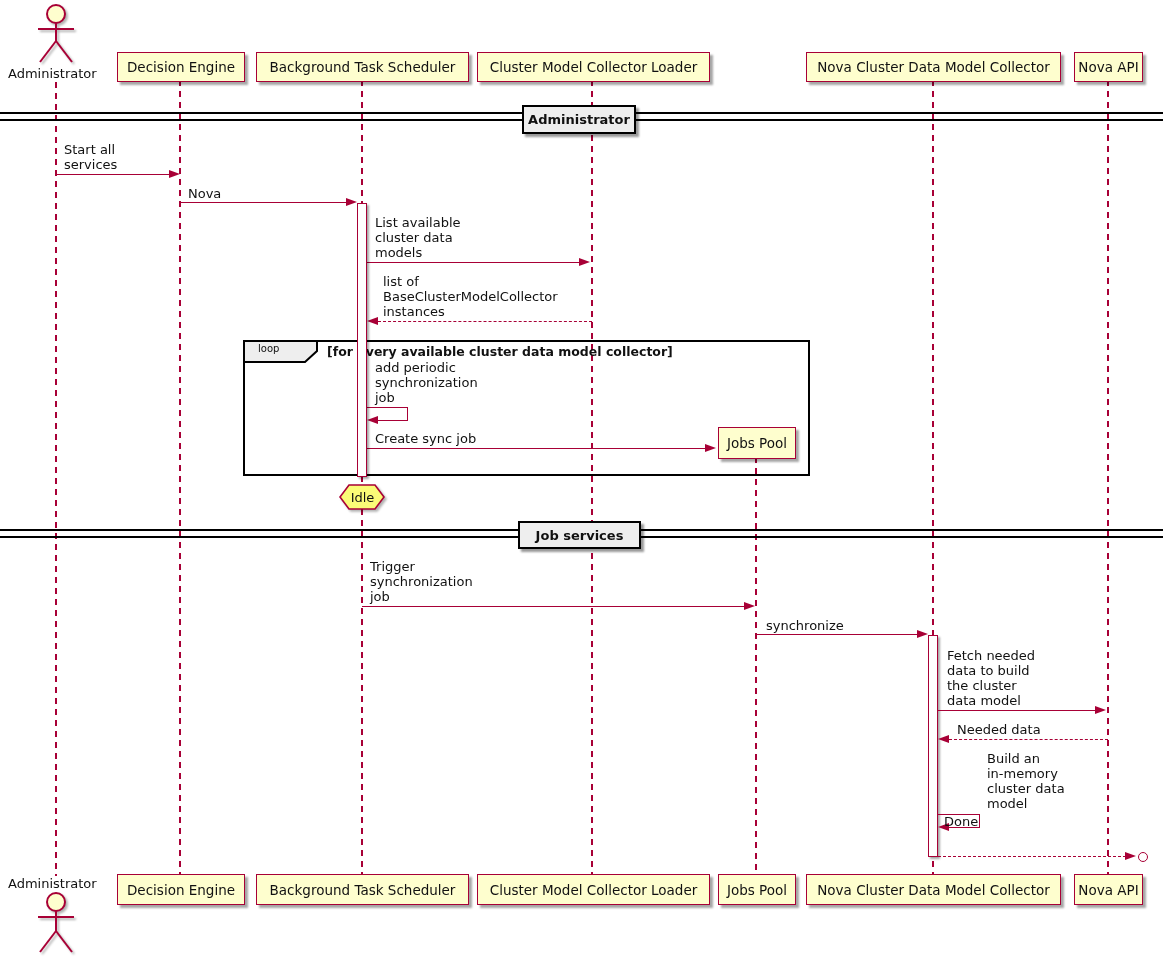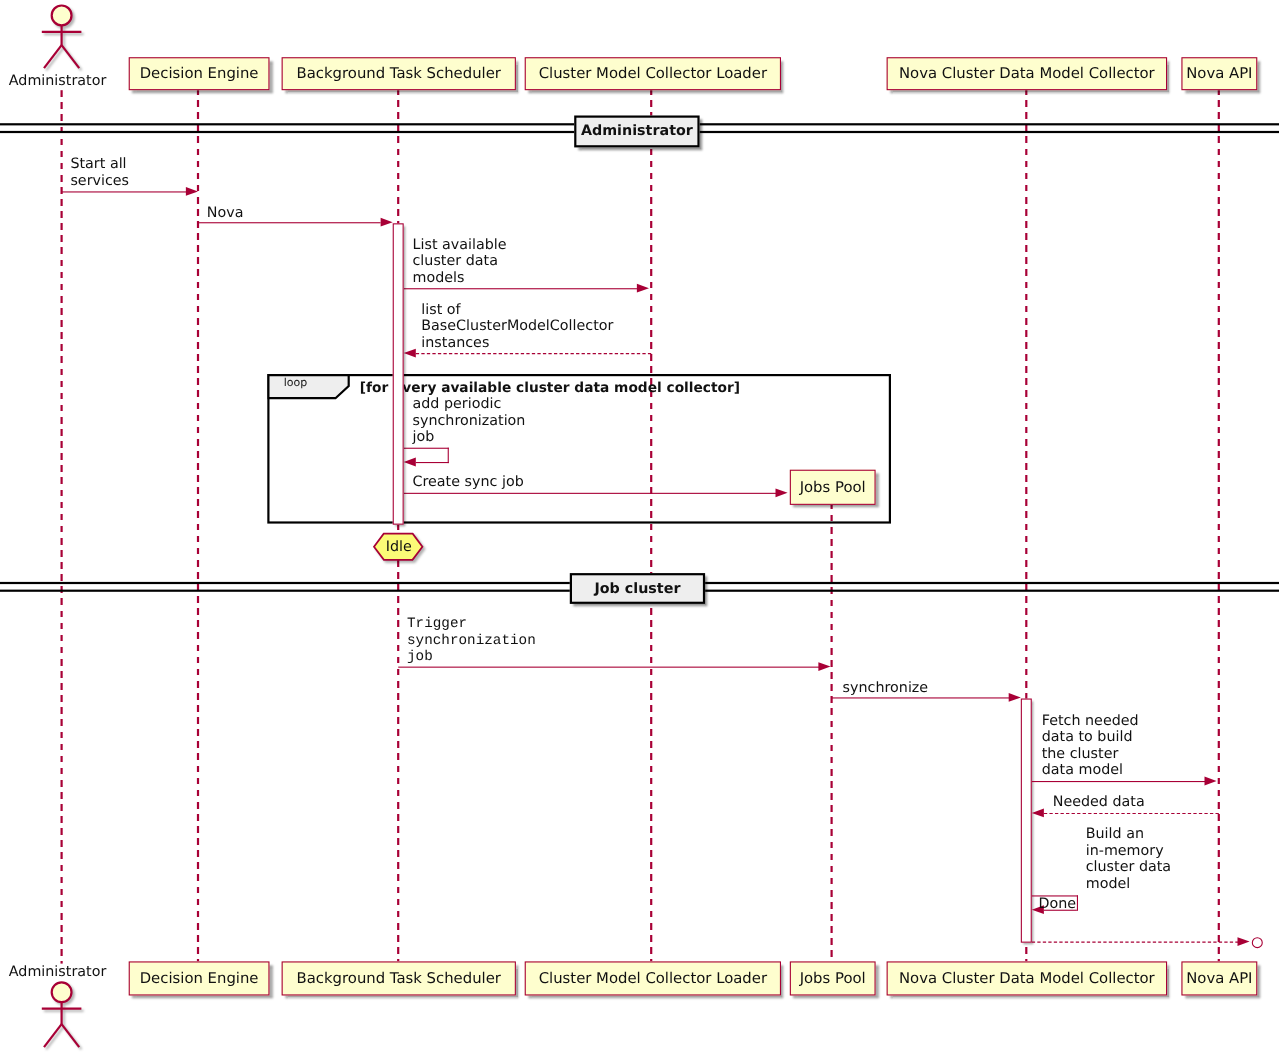--- a/index.html
+++ b/index.html
@@ -126,24 +126,24 @@
 
   <div class="activation" style="left:357px;top:203px;height:272px;"></div>
 
   <svg class="actor-svg" style="left:339px;top:484px;" width="47" height="27" viewBox="0 0 47 27">
     <polygon points="10,1 36,1 45,13 36,25 10,25 1,13" fill="#FBFB77" stroke="#A80036" stroke-width="1.6"></polygon>
   </svg>
   <div class="hex-label" style="left:339px;top:484px;width:47px;height:26px;">Idle</div>
 
   <div class="divlines" style="top:529px;"></div>
   <div class="divbox" style="left:518px;top:521px;width:119px;height:24px;">
-      <span>Job cluster</span>
-    </div>
-
-  <div class="msg-label" style="left:370px;top:559px;font-family:Liberation Mono, monospace;">Trigger
+      <span>Job services</span>
+    </div>
+
+  <div class="msg-label" style="left:370px;top:559px;">Trigger
 synchronization
 job</div>
   <div class="line" style="left:362px;top:606px;width:383px;"></div>
   <div class="arr-r" style="left:744px;top:602px;"></div>
 
   <div class="msg-label" style="left:766px;top:618px;">synchronize</div>
   <div class="line" style="left:756px;top:634px;width:162px;"></div>
   <div class="arr-r" style="left:917px;top:630px;"></div>
 
   <div class="activation" style="left:928px;top:635px;height:220px;"></div>

